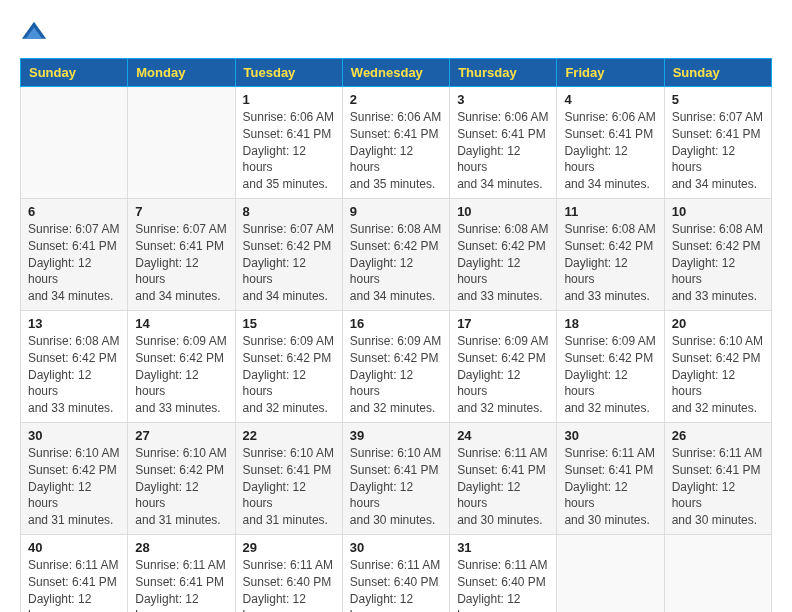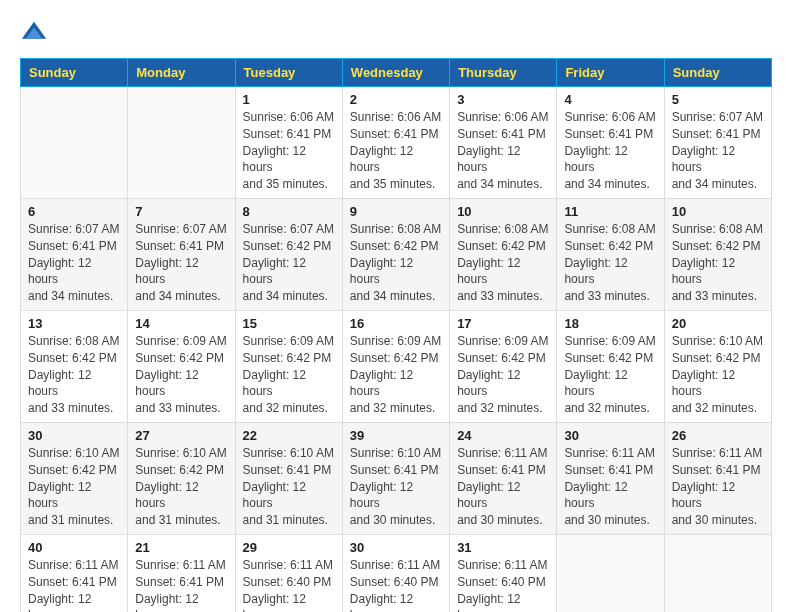--- a/index.html
+++ b/index.html
@@ -321,21 +321,21 @@
       </tr>
       <tr>
         <td>
           <span class="day-number">40</span>
           <div class="cell-info" style="white-space: pre-line;">Sunrise: 6:11 AM
 Sunset: 6:41 PM
 Daylight: 12 hours
 and 29 minutes.</div>
         </td>
         <td>
-          <span class="day-number">21</span>
+          <span class="day-number">28</span>
           <div class="cell-info" style="white-space: pre-line;">Sunrise: 6:11 AM
 Sunset: 6:41 PM
 Daylight: 12 hours
 and 29 minutes.</div>
         </td>
         <td>
           <span class="day-number">29</span>
           <div class="cell-info" style="white-space: pre-line;">Sunrise: 6:11 AM
 Sunset: 6:40 PM
 Daylight: 12 hours

